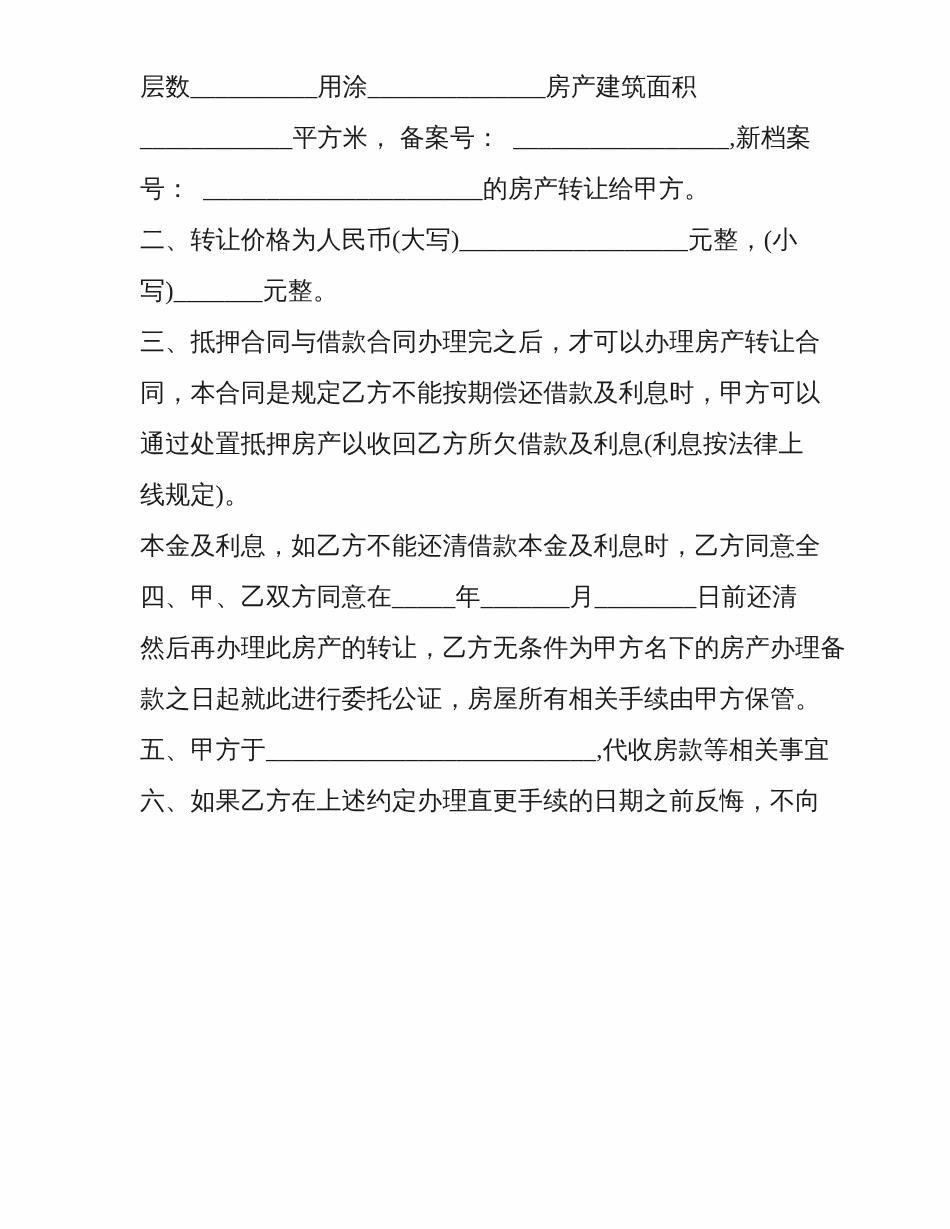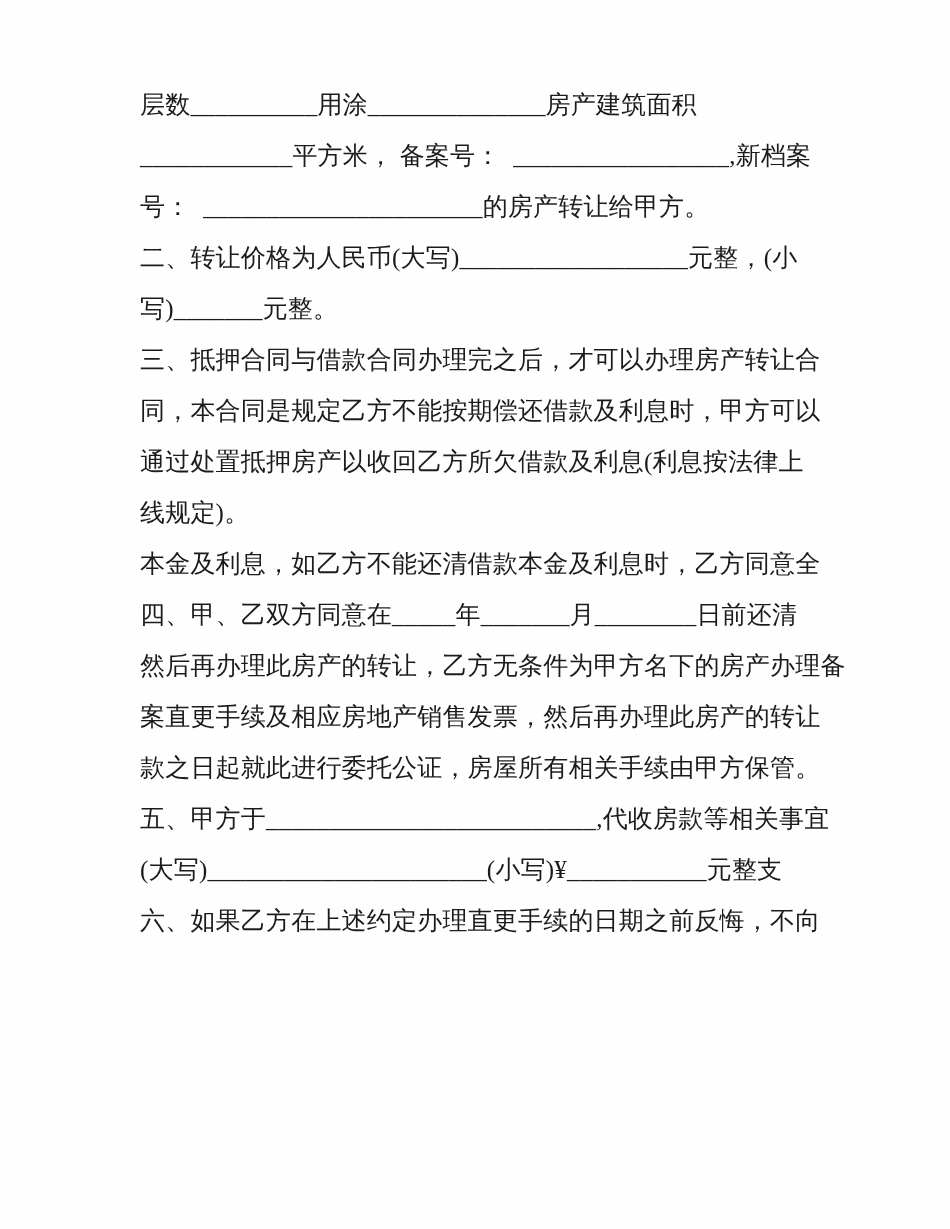--- a/index.html
+++ b/index.html
@@ -10,21 +10,21 @@
     body {
       width: 950px;
       height: 1229px;
       background: #fefefe;
       overflow: hidden;
     }
     .page {
       box-sizing: border-box;
       width: 950px;
       height: 1229px;
-      padding: 79px 0 0 140px;
+      padding: 61px 0 0 140px;
     }
     .paragraph {
       margin: 0;
       padding: 0;
     }
     .line {
       font-family: "Liberation Serif", "DejaVu Serif", serif;
       font-size: 25px;
       line-height: 51px;
       height: 51px;
@@ -53,26 +53,24 @@
     <div class="line">三、抵押合同与借款合同办理完之后，才可以办理房产转让合</div>
     <div class="line">同，本合同是规定乙方不能按期偿还借款及利息时，甲方可以</div>
     <div class="line">通过处置抵押房产以收回乙方所欠借款及利息(利息按法律上</div>
     <div class="line">线规定)。</div>
   </section>
 
   <section class="paragraph">
     <div class="line">本金及利息，如乙方不能还清借款本金及利息时，乙方同意全</div>
     <div class="line">四、甲、乙双方同意在_____年_______月________日前还清</div>
     <div class="line">然后再办理此房产的转让，乙方无条件为甲方名下的房产办理备</div>
-    <div class="line">案直更手续及相应房地产销售发票，然后再办理此房产的转让</div>
     <div class="line">款之日起就此进行委托公证，房屋所有相关手续由甲方保管。</div>
   </section>
 
   <section class="paragraph">
     <div class="line">五、甲方于__________________________,代收房款等相关事宜</div>
-    <div class="line">(大写)______________________(小写)¥___________元整支</div>
   </section>
 
   <section class="paragraph">
     <div class="line">六、如果乙方在上述约定办理直更手续的日期之前反悔，不向</div>
   </section>
 
 </main>
 
 </body></html>

